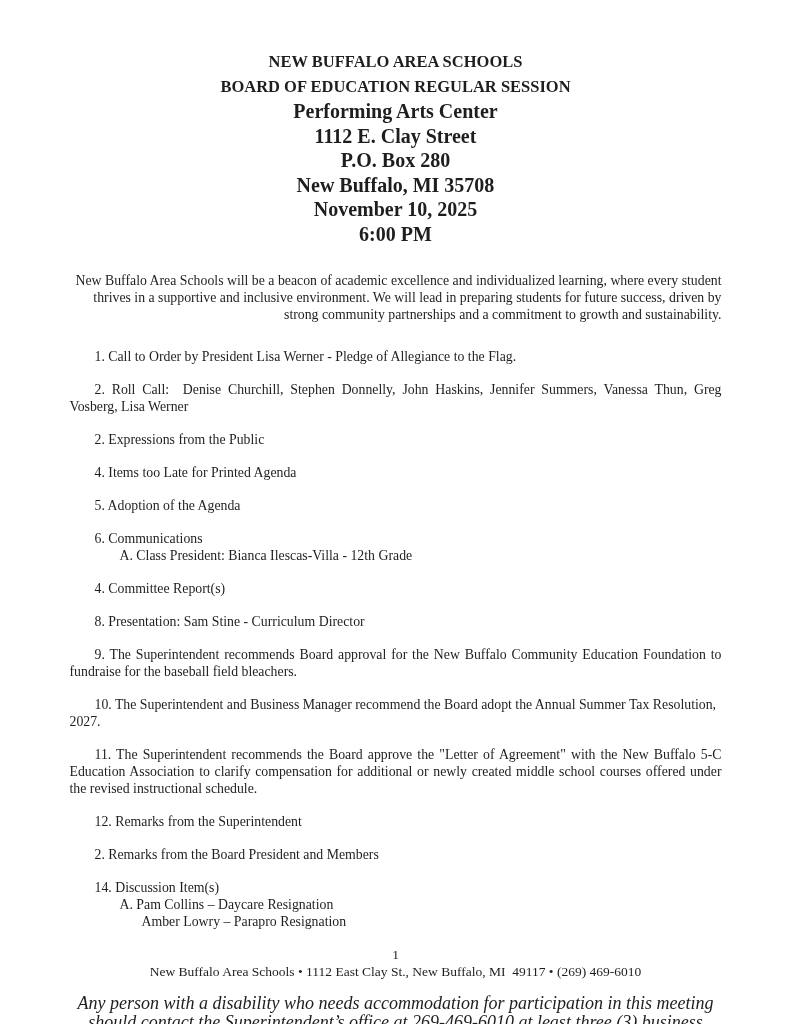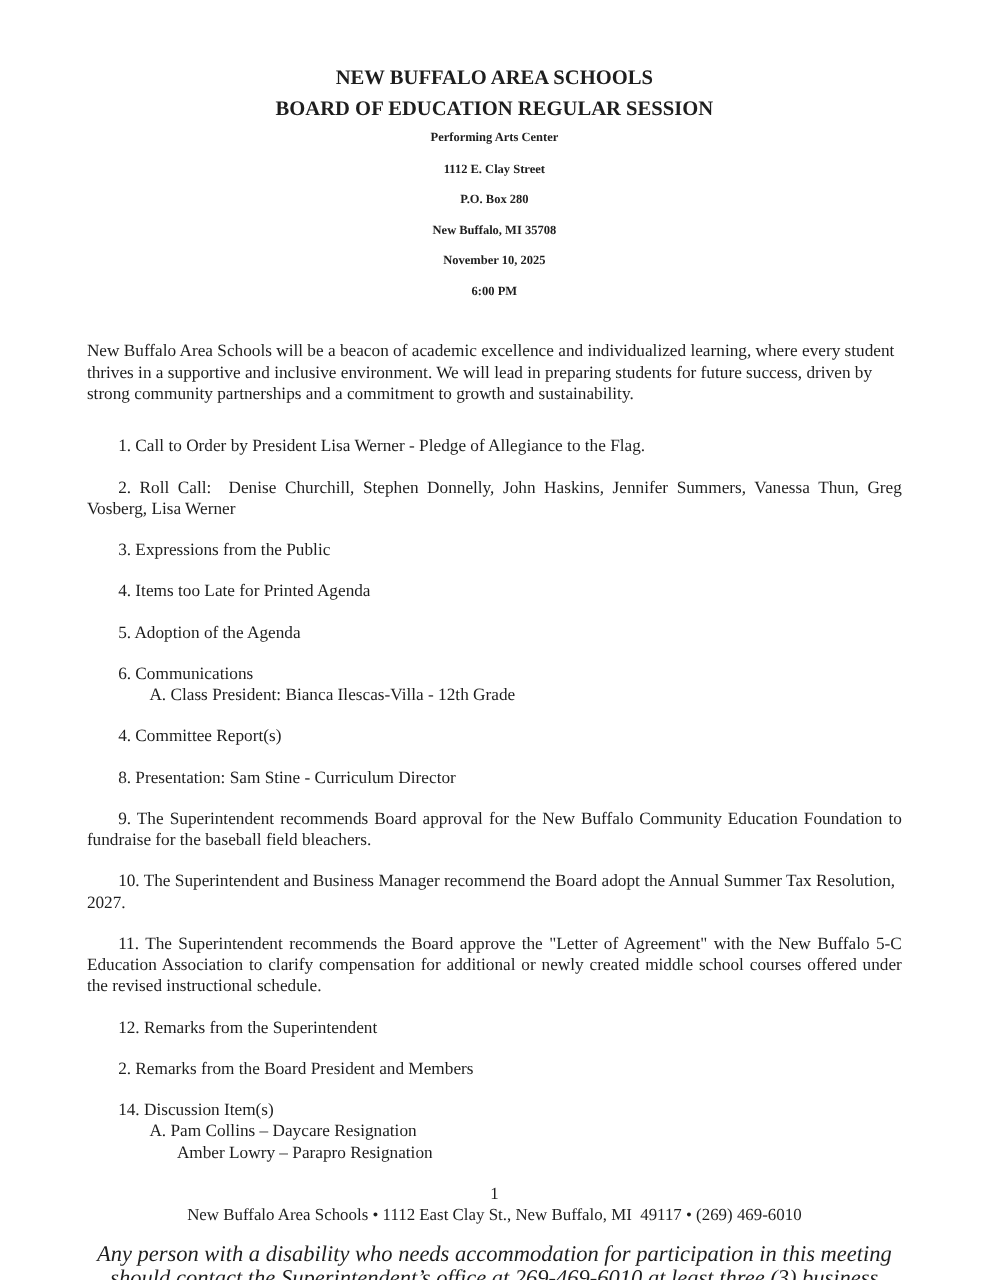--- a/index.html
+++ b/index.html
@@ -14,27 +14,27 @@
     margin: 0 auto;
     background: #ffffff;
     padding: 50px 45px 26px 45px;
     position: relative;
     overflow: hidden;
   }
   
   .doc-header { text-align: center; font-weight: bold; }
   .doc-header .h-line { line-height: 24.5px; }
   .doc-header .h-lg { font-size: 16.5px; }
-  .doc-header .h-md { font-size: 10px; }
+  .doc-header .h-md { font-size: 20px; }
   
   .mission {
     margin-top: 26px;
     font-size: 13.8px;
     line-height: 17px;
-    text-align: left;
+    text-align: right;
   }
   
   .agenda { margin-top: 25px; }
   .item {
     font-size: 13.8px;
     line-height: 17px;
     text-indent: 25px;
     margin-bottom: 16px;
   }
   .item.just { text-align: justify; }
@@ -74,21 +74,21 @@
     <div class="h-line h-md">New Buffalo, MI 35708</div>
     <div class="h-line h-md">November 10, 2025</div>
     <div class="h-line h-md">6:00 PM</div>
   </header>
 
   <p class="mission">New Buffalo Area Schools will be a beacon of academic excellence and individualized learning, where every student thrives in a supportive and inclusive environment. We will lead in preparing students for future success, driven by strong community partnerships and a commitment to growth and sustainability.</p>
 
   <main class="agenda">
     <p class="item">1. Call to Order by President Lisa Werner - Pledge of Allegiance to the Flag.</p>
     <p class="item just">2. Roll Call:&nbsp; Denise Churchill, Stephen Donnelly, John Haskins, Jennifer Summers, Vanessa Thun, Greg Vosberg, Lisa Werner</p>
-    <p class="item">3. Expressions from the Public</p>
+    <p class="item">2. Expressions from the Public</p>
     <p class="item">4. Items too Late for Printed Agenda</p>
     <p class="item">5. Adoption of the Agenda</p>
 
     <p class="item tight">6. Communications</p>
     <p class="subline sub-gap">A. Class President: Bianca Ilescas-Villa - 12th Grade</p>
 
     <p class="item">4. Committee Report(s)</p>
     <p class="item">8. Presentation: Sam Stine - Curriculum Director</p>
     <p class="item just">9. The Superintendent recommends Board approval for the New Buffalo Community Education Foundation to fundraise for the baseball field bleachers.</p>
     <p class="item">10. The Superintendent and Business Manager recommend the Board adopt the Annual Summer Tax Resolution, 2027.</p>

